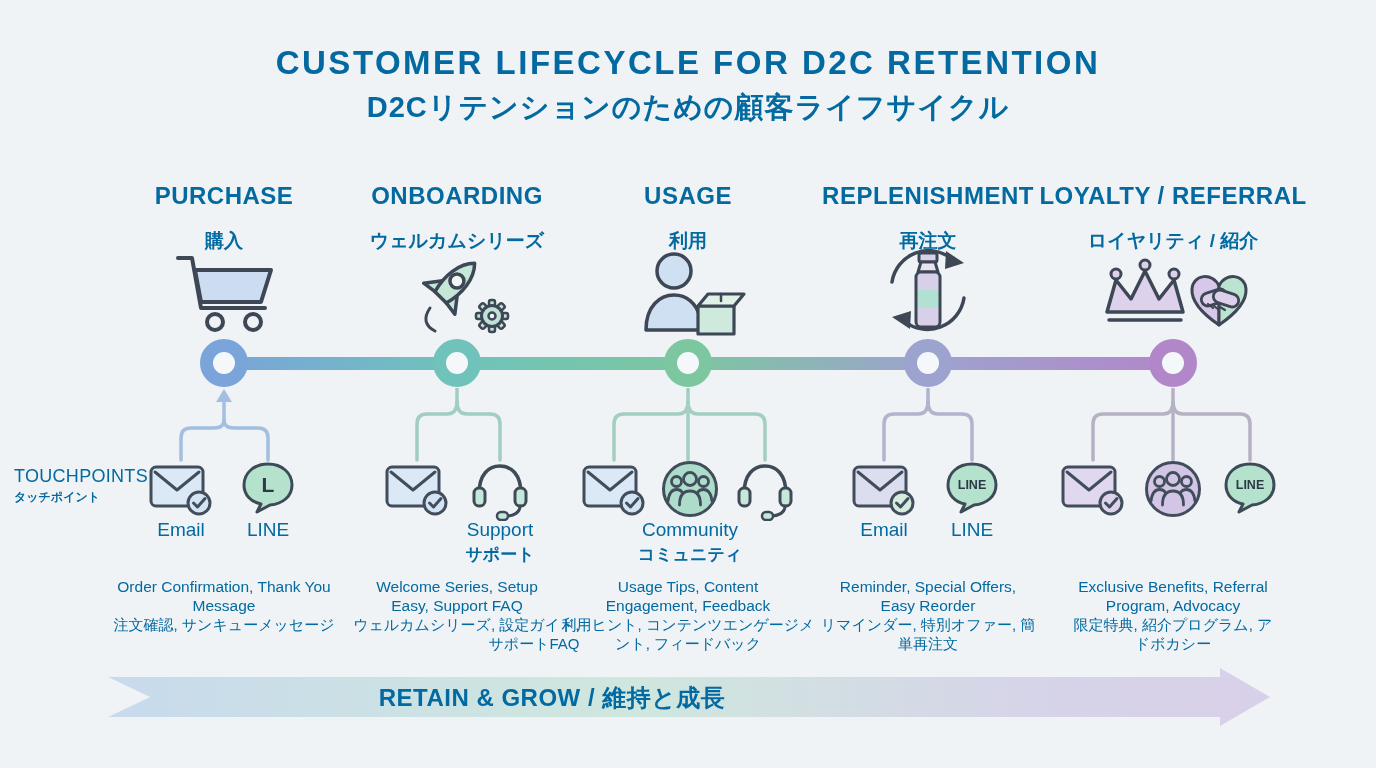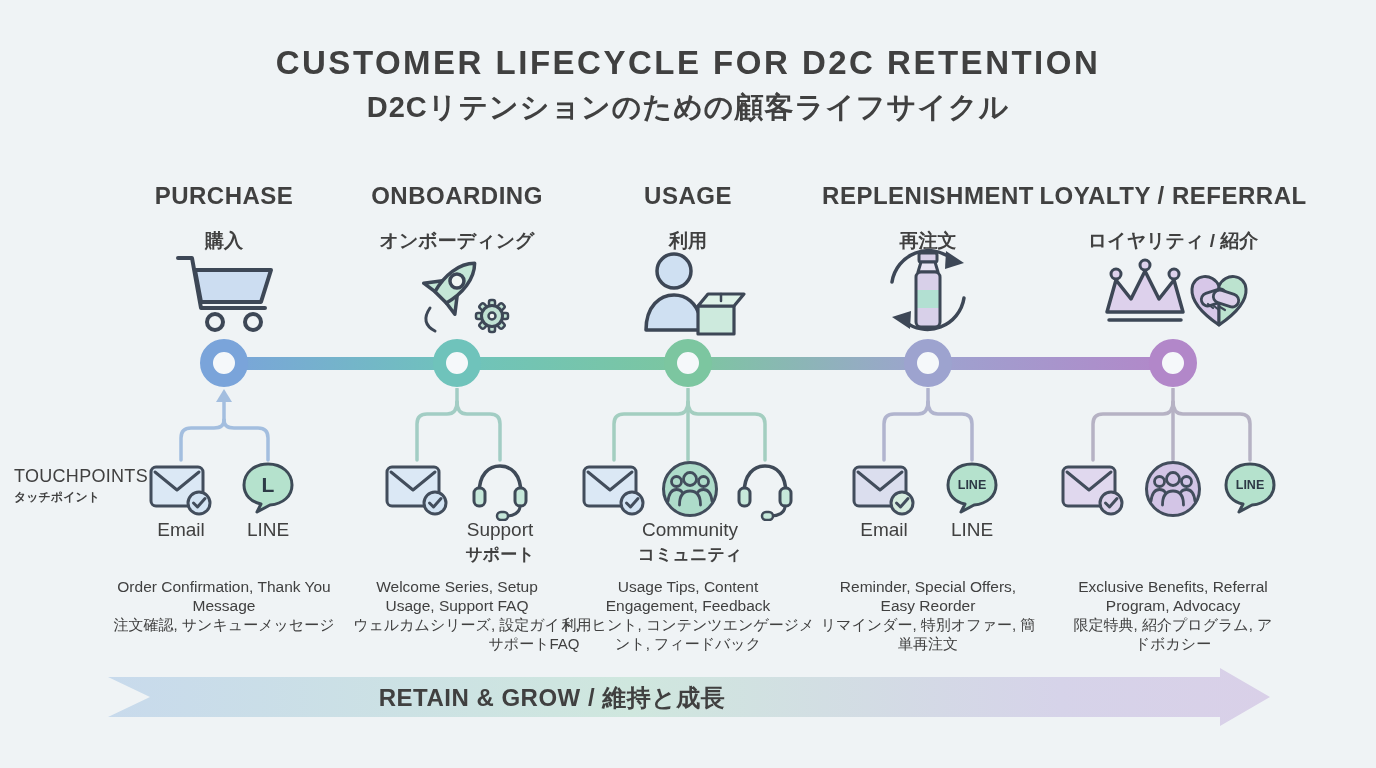--- a/index.html
+++ b/index.html
@@ -1,18 +1,18 @@
 <!DOCTYPE html>
 <html><head>
 <meta charset="utf-8">
 <style>
   html,body{margin:0;padding:0;background:#dfe5e8;}
   .canvas{
     position:relative;width:1376px;height:768px;background:#eff3f5;
-    font-family:"Liberation Sans",sans-serif;color:#404040;overflow:hidden;
+    font-family:"Liberation Sans",sans-serif;color:#0369a1;overflow:hidden;
   }
   .abs{position:absolute;}
   .title-en{top:44px;left:0;width:100%;text-align:center;font-size:33px;font-weight:600;letter-spacing:2.5px;}
   .title-ja{top:88px;left:0;width:100%;text-align:center;font-size:29px;font-weight:800;letter-spacing:1px;}
   .stage-name{width:320px;text-align:center;top:182px;}
   .stage-name .en{font-size:24px;font-weight:600;letter-spacing:.5px;}
   .stage-name .ja{font-size:19px;font-weight:800;margin-top:18px;}
   .timeline{top:357px;left:224px;width:949px;height:13px;border-radius:7px;
     background:linear-gradient(90deg,#7aa4da 0%,#6fc3bb 24.6%,#7cc6a0 48.9%,#9da3cf 74.2%,#b287c9 100%);}
   .node{box-sizing:border-box;width:48px;height:48px;border-radius:50%;background:#f5f8fa;top:339px;}
@@ -38,21 +38,21 @@
 
   <div class="abs title-en">CUSTOMER LIFECYCLE FOR D2C RETENTION</div>
   <div class="abs title-ja">D2Cリテンションのための顧客ライフサイクル</div>
 
   <div class="abs stage-name" style="left:64px;">
     <div class="en">PURCHASE</div>
     <div class="ja">購入</div>
   </div>
   <div class="abs stage-name" style="left:297px;">
     <div class="en">ONBOARDING</div>
-    <div class="ja">オンボーディング</div>
+    <div class="ja">ウェルカムシリーズ</div>
   </div>
   <div class="abs stage-name" style="left:528px;">
     <div class="en">USAGE</div>
     <div class="ja">利用</div>
   </div>
   <div class="abs stage-name" style="left:768px;">
     <div class="en">REPLENISHMENT</div>
     <div class="ja">再注文</div>
   </div>
   <div class="abs stage-name" style="left:1013px;">
@@ -299,21 +299,21 @@
     <div class="ja">サポート</div>
   </div>
   <div class="abs tp-label" style="left:799px;top:519px;">Email</div>
   <div class="abs tp-label" style="left:887px;top:519px;">LINE</div>
 
   <div class="abs desc" style="left:64px;">
     <div class="en" style="max-width:215px;">Order Confirmation, Thank You Message</div>
     <div class="ja" style="max-width:310px;">注文確認, サンキューメッセージ</div>
   </div>
   <div class="abs desc" style="left:297px;">
-    <div class="en" style="max-width:185px;">Welcome Series, Setup Usage, Support FAQ</div>
+    <div class="en" style="max-width:185px;">Welcome Series, Setup Easy, Support FAQ</div>
     <div class="ja" style="max-width:245px;text-align:right;">ウェルカムシリーズ, 設定ガイド, サポートFAQ</div>
   </div>
   <div class="abs desc" style="left:528px;">
     <div class="en" style="max-width:180px;">Usage Tips, Content Engagement, Feedback</div>
     <div class="ja" style="max-width:255px;">利用ヒント, コンテンツエンゲージメント, フィードバック</div>
   </div>
   <div class="abs desc" style="left:768px;">
     <div class="en" style="max-width:205px;">Reminder, Special Offers, Easy Reorder</div>
     <div class="ja" style="max-width:225px;">リマインダー, 特別オファー, 簡単再注文</div>
   </div>

